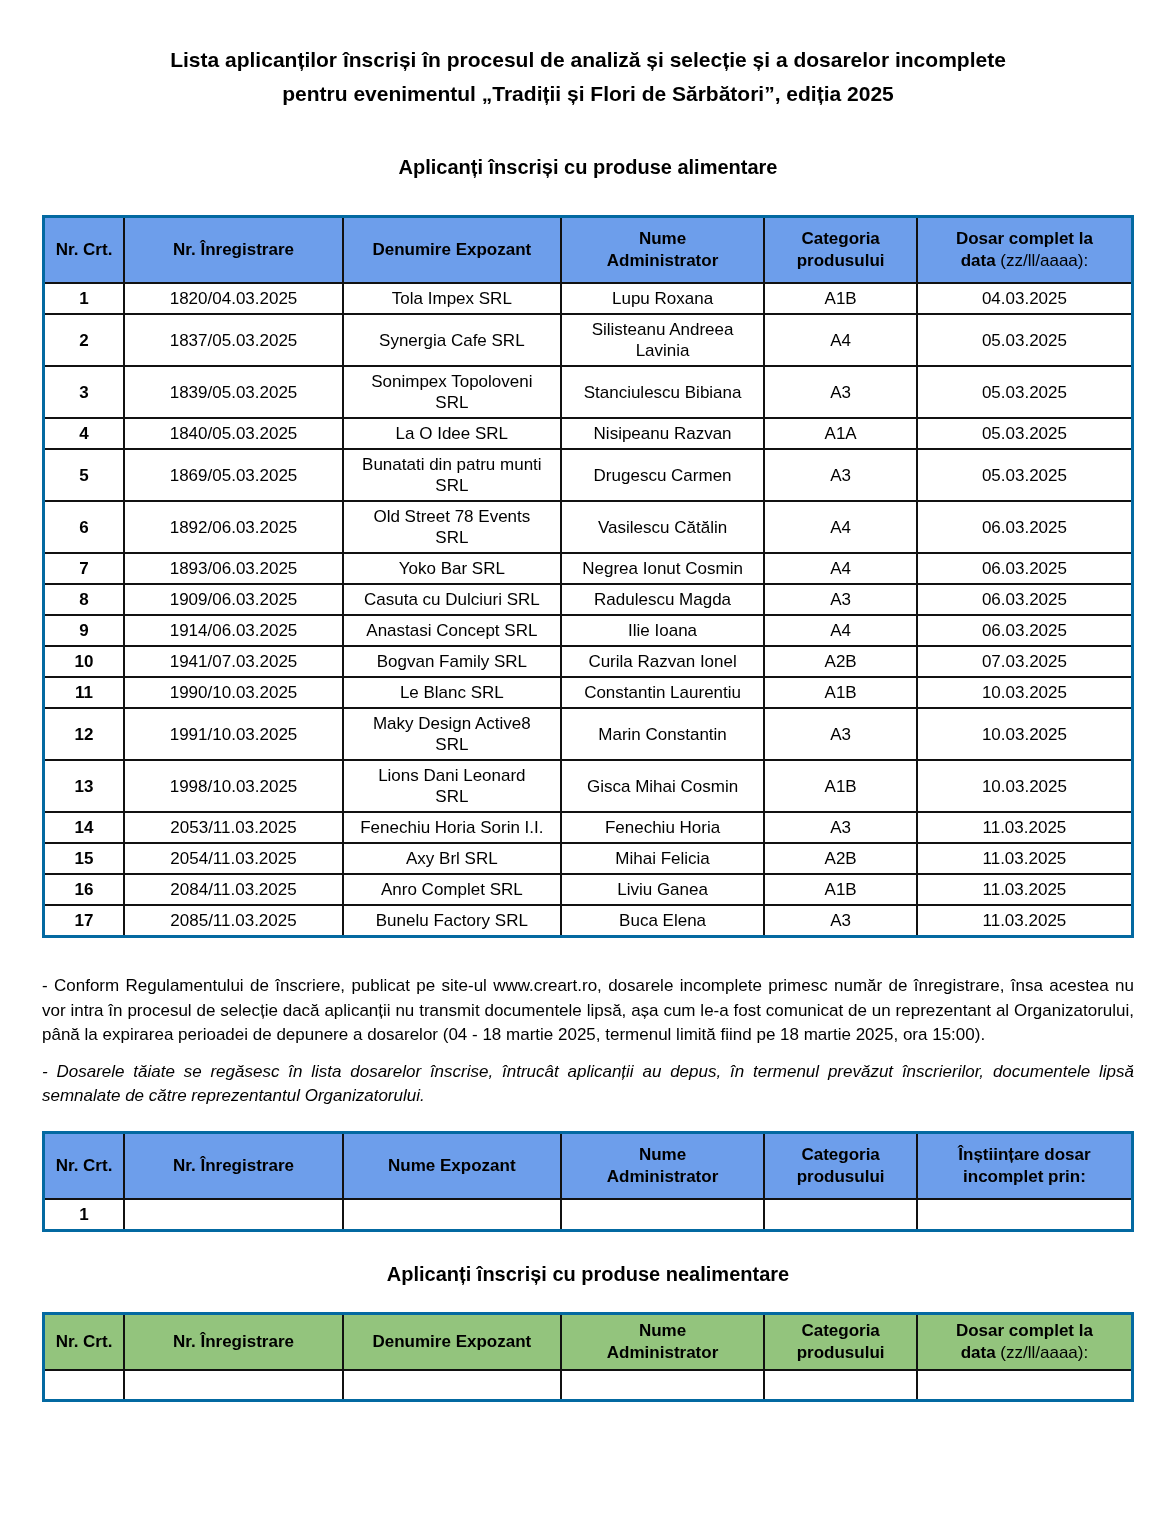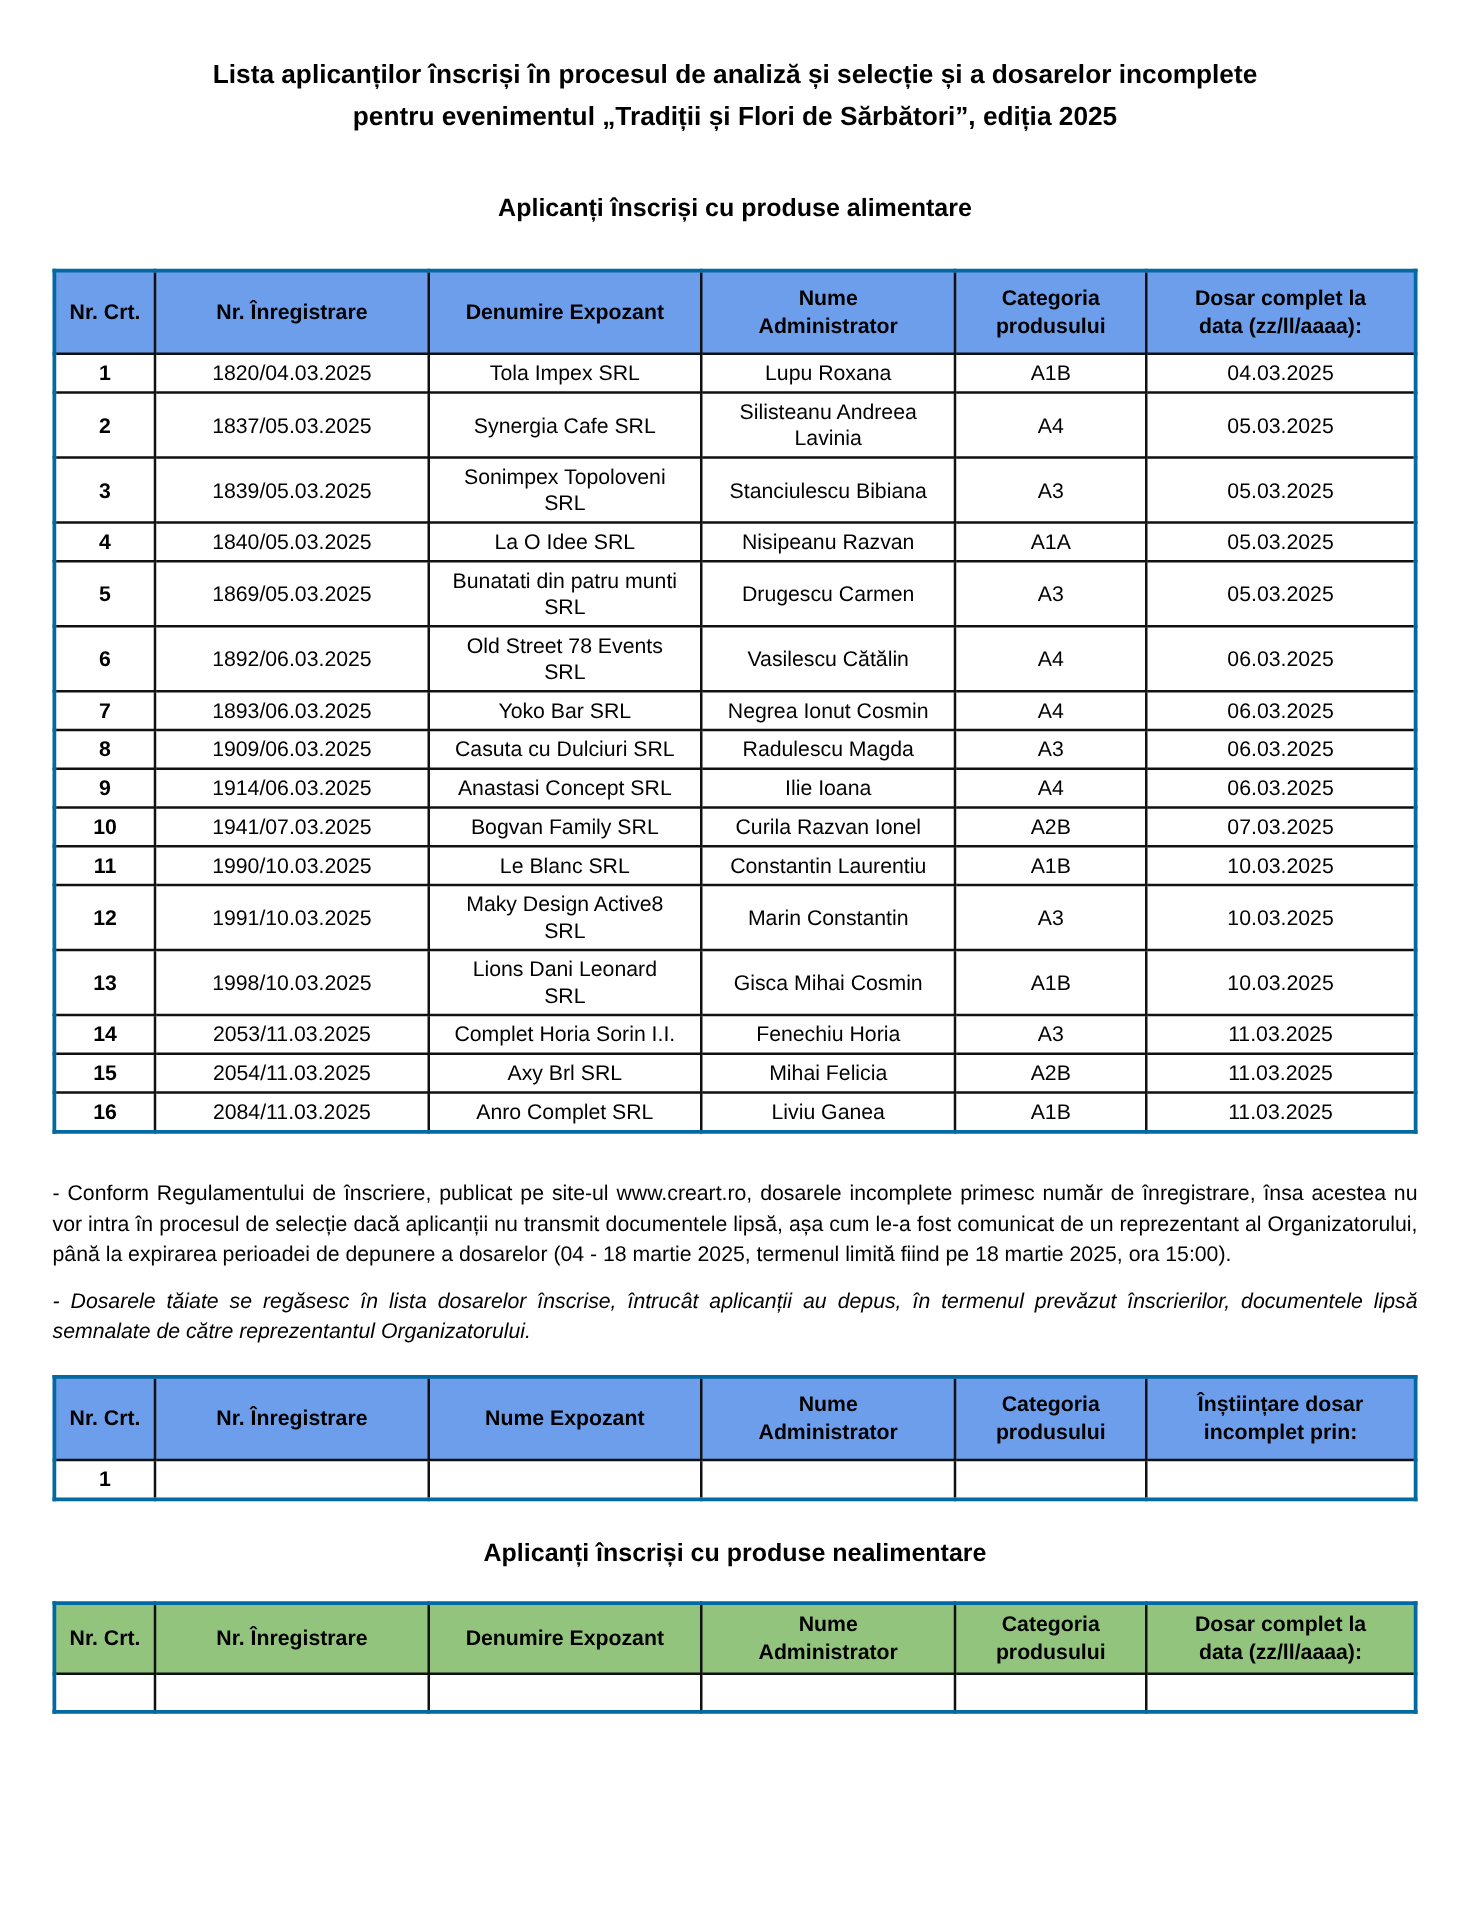--- a/index.html
+++ b/index.html
@@ -23,21 +23,21 @@
   th,td{
     border:2px solid #111;text-align:center;vertical-align:middle;
     font-size:17px;line-height:21px;white-space:pre-line;
     padding:4px 10px;word-wrap:break-word;
   }
   th{font-weight:bold;padding:10px 6px;line-height:22px;}
   .blue-head th{background:#6d9eeb;}
   .green-head th{background:#93c47d;padding:5px 6px;}
   td:first-child{font-weight:bold;}
   tbody tr{height:31px;}
-  .th-normal{font-weight:700;}
+  .th-normal{font-weight:400;}
   .para{
     font-size:17px;line-height:24.5px;text-align:justify;margin:0;
   }
   .t1{margin-top:36px;}
   .h2{margin-top:30px;}
   .p1{margin-top:36px;}
   .p2{margin-top:12px;font-style:italic;}
   .t2{margin-top:22px;}
   .h3{margin-top:30px;}
   .t3{margin-top:26px;}
@@ -185,39 +185,47 @@
           <td>1998/10.03.2025</td>
           <td>Lions Dani Leonard
 SRL</td>
           <td>Gisca Mihai Cosmin</td>
           <td>A1B</td>
           <td>10.03.2025</td>
         </tr>
         <tr>
           <td>14</td>
           <td>2053/11.03.2025</td>
-          <td>Complet Horia Sorin I.I.</td>
+          <td>Fenechiu Horia Sorin I.I.</td>
           <td>Fenechiu Horia</td>
           <td>A3</td>
           <td>11.03.2025</td>
         </tr>
         <tr>
           <td>15</td>
           <td>2054/11.03.2025</td>
           <td>Axy Brl SRL</td>
           <td>Mihai Felicia</td>
           <td>A2B</td>
           <td>11.03.2025</td>
         </tr>
         <tr>
           <td>16</td>
           <td>2084/11.03.2025</td>
           <td>Anro Complet SRL</td>
           <td>Liviu Ganea</td>
           <td>A1B</td>
+          <td>11.03.2025</td>
+        </tr>
+        <tr>
+          <td>17</td>
+          <td>2085/11.03.2025</td>
+          <td>Bunelu Factory SRL</td>
+          <td>Buca Elena</td>
+          <td>A3</td>
           <td>11.03.2025</td>
         </tr>
       </tbody>
   </table>
 
 
   <p class="para p1">- Conform Regulamentului de înscriere, publicat pe site-ul www.creart.ro, dosarele incomplete primesc număr de înregistrare, însa acestea nu vor intra în procesul de selecție dacă aplicanții nu transmit documentele lipsă, așa cum le-a fost comunicat de un reprezentant al Organizatorului, până la expirarea perioadei de depunere a dosarelor (04 - 18 martie 2025, termenul limită fiind pe 18 martie 2025, ora 15:00).</p>
   <p class="para p2">- Dosarele tăiate se regăsesc în lista dosarelor înscrise, întrucât aplicanții au depus, în termenul prevăzut înscrierilor, documentele lipsă semnalate de către reprezentantul Organizatorului.</p>
 
   <table class="t2 blue-head">

